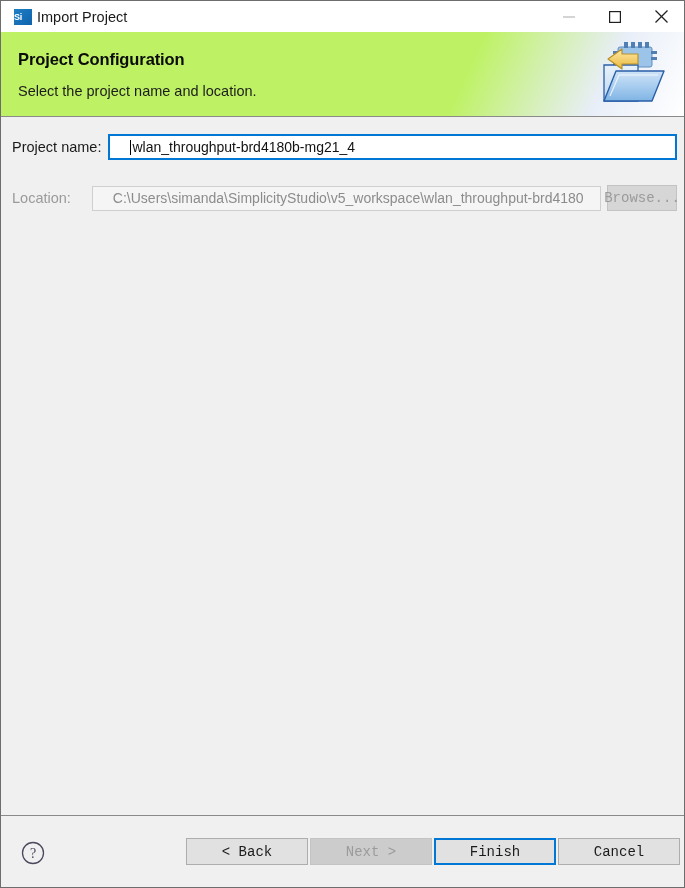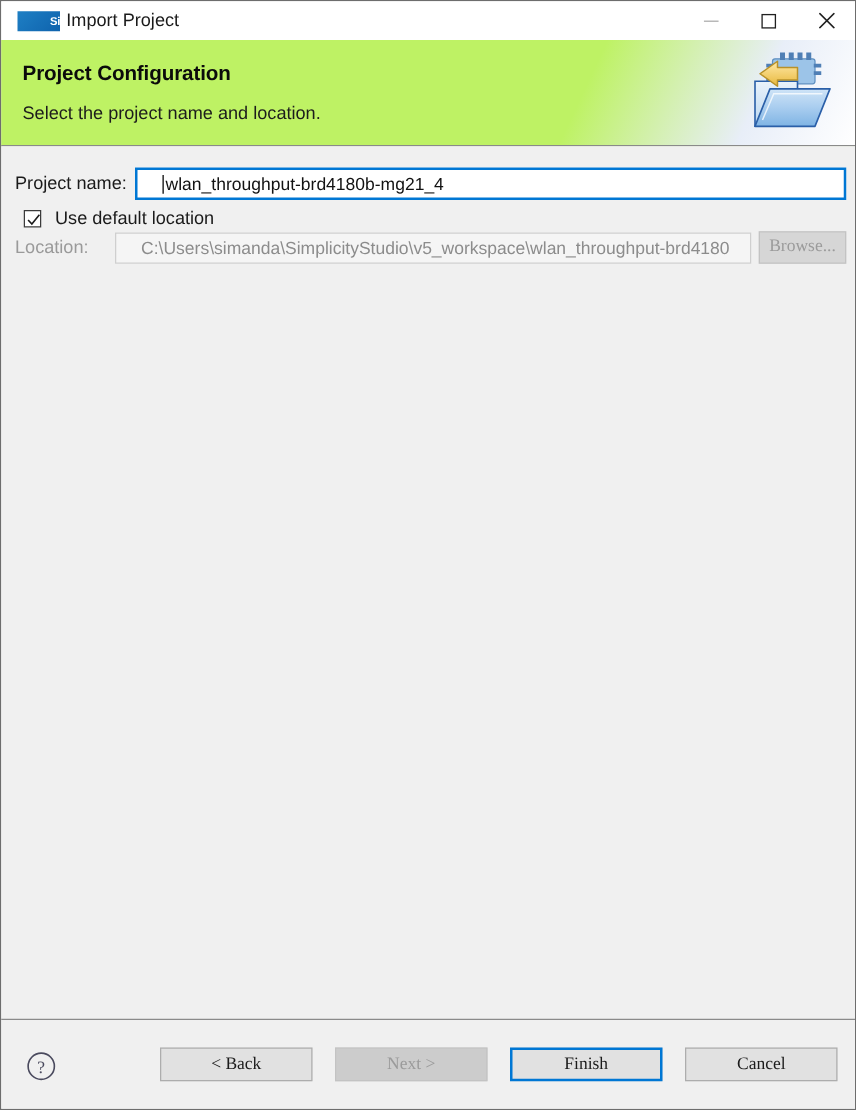--- a/index.html
+++ b/index.html
@@ -29,29 +29,29 @@
   
   .titlebar {
     height: 31px;
     background: #ffffff;
     display: flex;
     align-items: center;
     flex: 0 0 auto;
     position: relative;
   }
   .title-icon {
-    width: 34px;
+    width: 18px;
     height: 16px;
     margin-left: 13px;
     background: linear-gradient(135deg, #1e7fc4 0%, #0f63ad 100%);
     color: #ffffff;
     font-size: 9px;
     font-weight: bold;
     line-height: 16px;
-    text-align: right;
+    text-align: left;
     letter-spacing: -0.3px;
     flex: 0 0 auto;
   }
   .title-text {
     margin-left: 5px;
     font-size: 14.5px;
     color: #1a1a1a;
     white-space: nowrap;
   }
   .win-controls {
@@ -187,21 +187,21 @@
 
   .btn {
     box-sizing: border-box;
     border: 1px solid #adadad;
     background: #e1e1e1;
     font-size: 14px;
     color: #1b1b1b;
     display: flex;
     align-items: center;
     justify-content: center;
-    font-family: Liberation Serif, serif;
+    font-family: Liberation Mono, monospace;
   }
   .btn-browse {
     width: 70px;
     height: 26px;
     margin-left: 6px;
     background: #d6d6d6;
     border-color: #c3c3c3;
     color: #9b9b9b;
     flex: 0 0 auto;
   }
@@ -214,24 +214,24 @@
     border-top: 1px solid #8a8a8a;
     position: relative;
   }
   .help-icon {
     position: absolute;
     left: 20px;
     top: 25px;
   }
   .footer-buttons {
     position: absolute;
-    right: 14px;
+    right: 4px;
     top: 22px;
     display: flex;
-    gap: 18px;
+    gap: 2px;
   }
   .btn-nav {
     width: 122px;
     height: 27px;
   }
   .btn-disabled {
     background: #cccccc;
     border-color: #c3c3c3;
     color: #9b9b9b;
   }
@@ -323,28 +323,20 @@
   <div class="body">
 
     <div class="row row-name">
       <span class="field-label">Project name:</span>
       <div class="text-input input-focus">
         <span class="caret"></span>
           <span title="wlan_throughput-brd4180b-mg21_4">wlan_throughput-brd4180b-mg21_4</span>
       </div>
     </div>
 
-    <div class="row row-check">
-      <span class="checkbox">
-        <svg width="12" height="12" viewBox="0 0 12 12">
-            <polyline points="1.5,6 4.5,9.2 10.5,1.8" fill="none" stroke="#1c1c1c" stroke-width="1.3"></polyline>
-          </svg>
-      </span>
-      <span class="field-label">Use default location</span>
-    </div>
 
     <div class="row row-loc">
       <span class="field-label disabled">Location:</span>
       <div class="text-input input-disabled">
         <span>C:\Users\simanda\SimplicityStudio\v5_workspace\wlan_throughput-brd4180</span>
       </div>
       <button class="btn btn-browse">Browse...</button>
     </div>
 
   </div>

